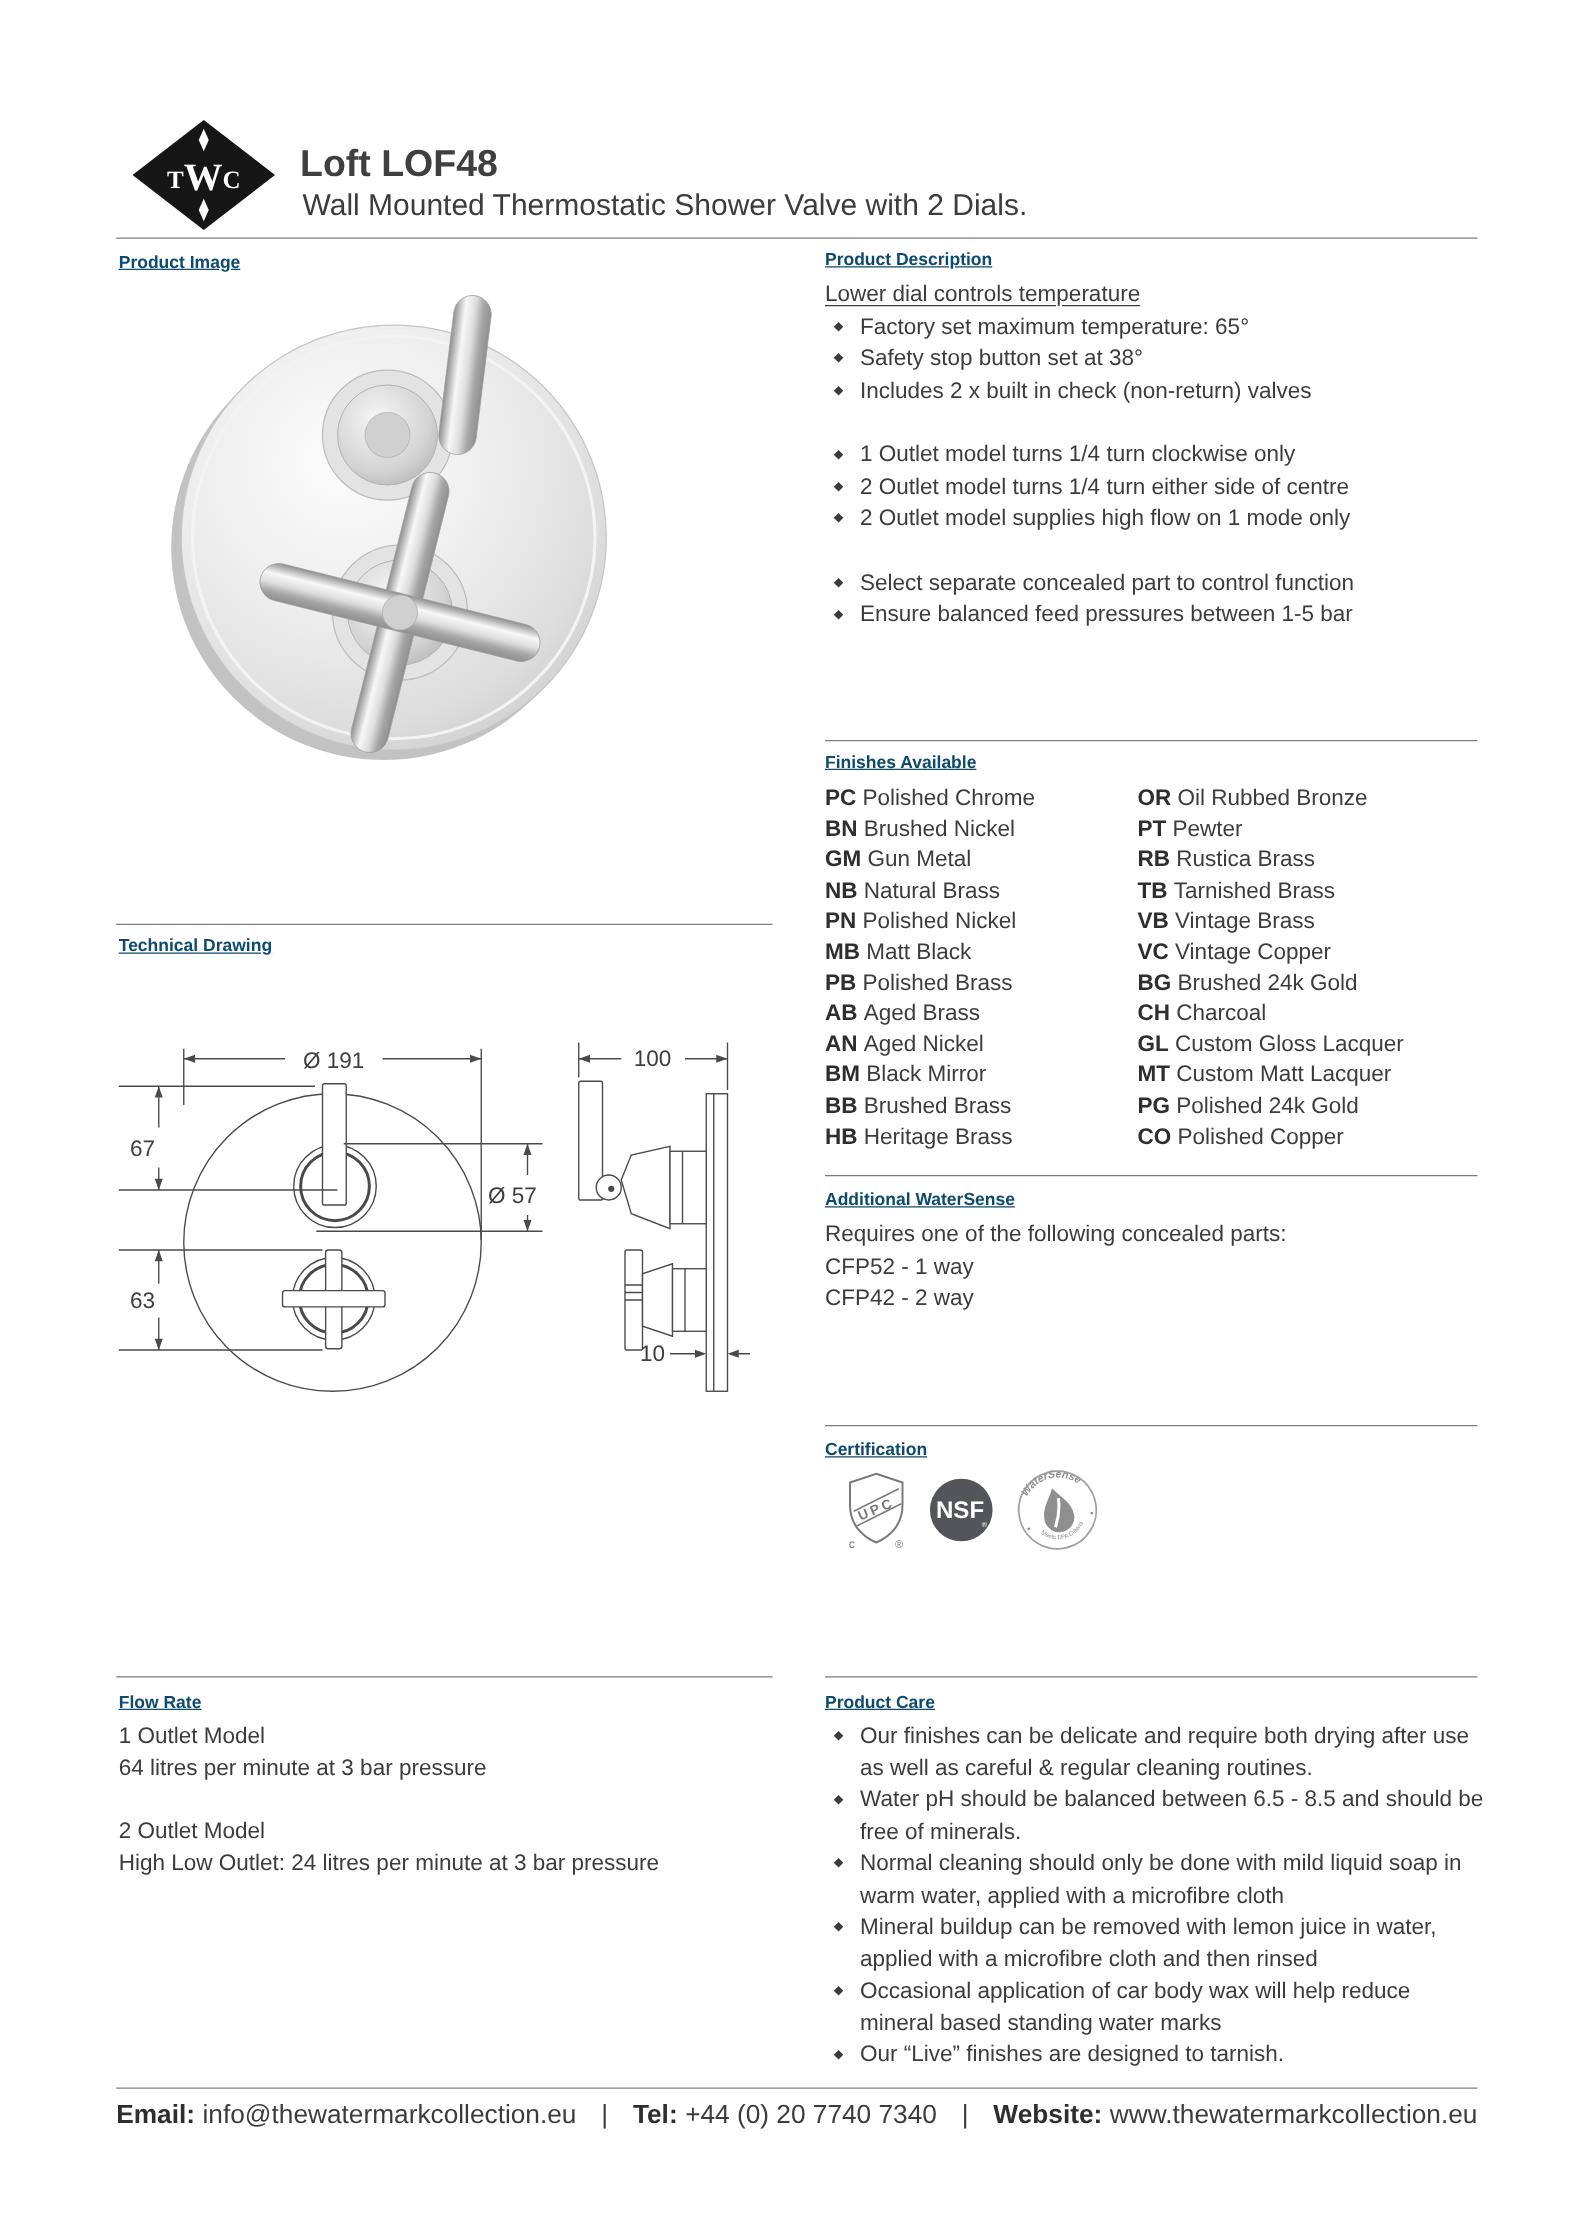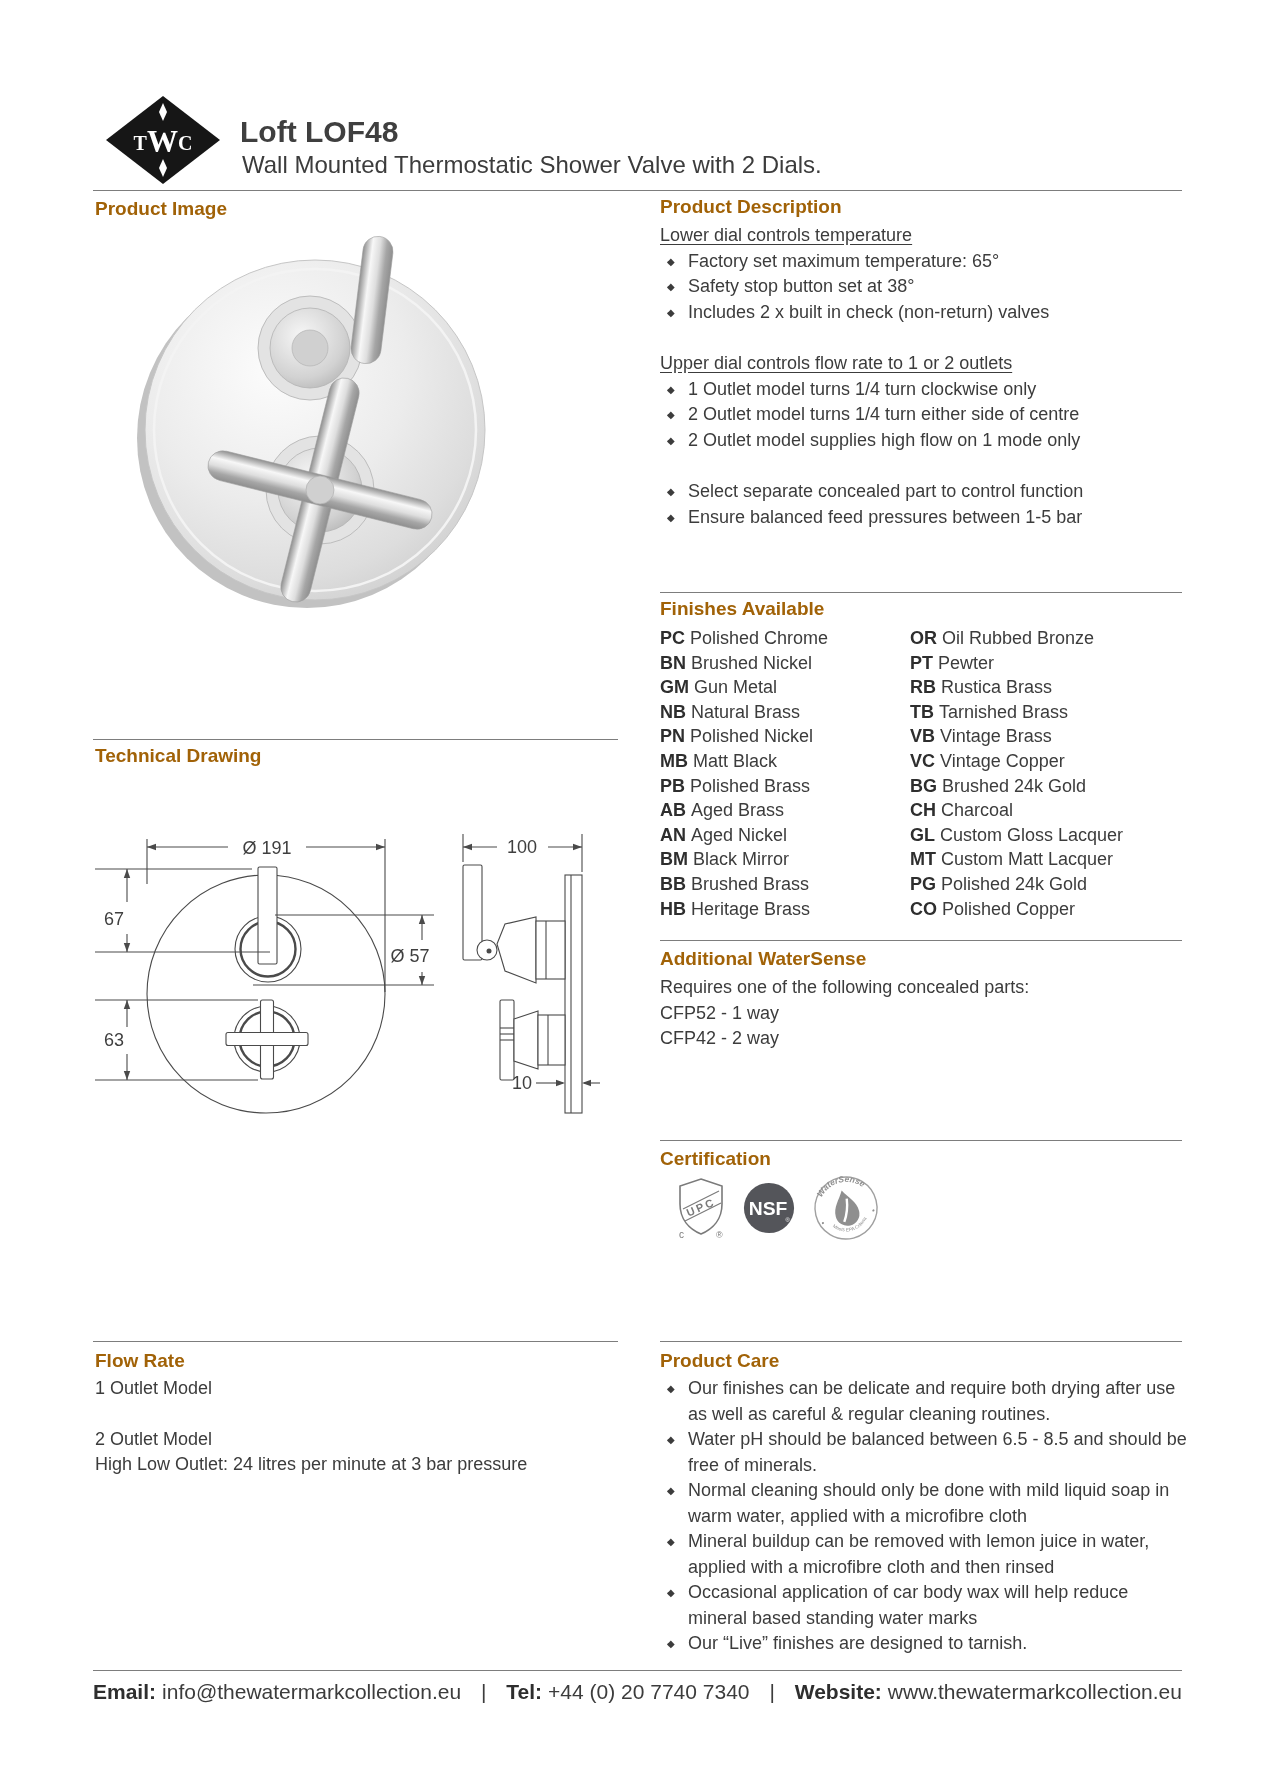--- a/index.html
+++ b/index.html
@@ -1,19 +1,19 @@
 <!DOCTYPE html>
 <html><head>
 <meta charset="utf-8">
 <style>
   html,body{margin:0;padding:0;background:#ffffff;}
   .page{position:relative;width:1275px;height:1789px;background:#fff;overflow:hidden;
         font-family:"Liberation Sans", sans-serif;color:#3c3c3c;font-size:18px;}
   .abs{position:absolute;}
-  .h{font-size:19px;font-weight:bold;color:#a16207;line-height:22px;}
+  .h{font-size:14px;font-weight:bold;color:#0c4a6e;line-height:22px;text-decoration:underline;}
   .rule{position:absolute;height:0;border-top:1px solid #7d7d7d;}
   .title{font-size:30px;font-weight:bold;color:#3f3f3f;line-height:34px;}
   .subtitle{font-size:24px;color:#3c3c3c;line-height:22px;}
   .line{line-height:25.5px;}
   .intro{line-height:25.5px;text-decoration:underline;text-underline-offset:3px;}
   .bullet-row{position:relative;padding-left:28px;line-height:25.5px;}
   .blt{position:absolute;left:7px;top:0;font-size:10px;line-height:25.5px;color:#3c3c3c;}
   .grp-gap{margin-top:26px;}
   .fin-cols{display:flex;}
   .fin-col-left{width:250px;flex:0 0 250px;}
@@ -183,37 +183,37 @@
       <polygon points="492,261 501,257.8 501,264.2" fill="#4a4a4a"></polygon>
       <text x="432" y="267" text-anchor="middle" class="dimtext">10</text>
     </g>
   </svg>
 
   <div class="rule" style="left:93px;top:1341px;width:525px;"></div>
   <div class="abs h" style="left:95px;top:1350px;">Flow Rate</div>
   <div class="abs" style="left:95px;top:1376px;width:462px;">
     <div>
       <div class="line">1 Outlet Model</div>
+      <div class="line">64 litres per minute at 3 bar pressure</div>
     </div>
     <div style="margin-top:25px;">
       <div class="line">2 Outlet Model</div>
       <div class="line">High Low Outlet: 24 litres per minute at 3 bar pressure</div>
     </div>
   </div>
 
   <div class="abs" style="left:660px;top:196px;width:524px;">
     <div class="h" style="margin-bottom:5px;">Product Description</div>
     <div>
       <div class="intro">Lower dial controls temperature</div>
       <div class="bullet-row"><span class="blt">◆</span><span>Factory set maximum temperature: 65°</span></div>
       <div class="bullet-row"><span class="blt">◆</span><span>Safety stop button set at 38°</span></div>
       <div class="bullet-row"><span class="blt">◆</span><span>Includes 2 x built in check (non-return) valves</span></div>
     </div>
     <div class="grp-gap">
-      <div class="intro">Upper dial controls flow rate to 1 or 2 outlets</div>
       <div class="bullet-row"><span class="blt">◆</span><span>1 Outlet model turns 1/4 turn clockwise only</span></div>
       <div class="bullet-row"><span class="blt">◆</span><span>2 Outlet model turns 1/4 turn either side of centre</span></div>
       <div class="bullet-row"><span class="blt">◆</span><span>2 Outlet model supplies high flow on 1 mode only</span></div>
     </div>
     <div class="grp-gap">
       <div class="bullet-row"><span class="blt">◆</span><span>Select separate concealed part to control function</span></div>
       <div class="bullet-row"><span class="blt">◆</span><span>Ensure balanced feed pressures between 1-5 bar</span></div>
     </div>
   </div>
 

